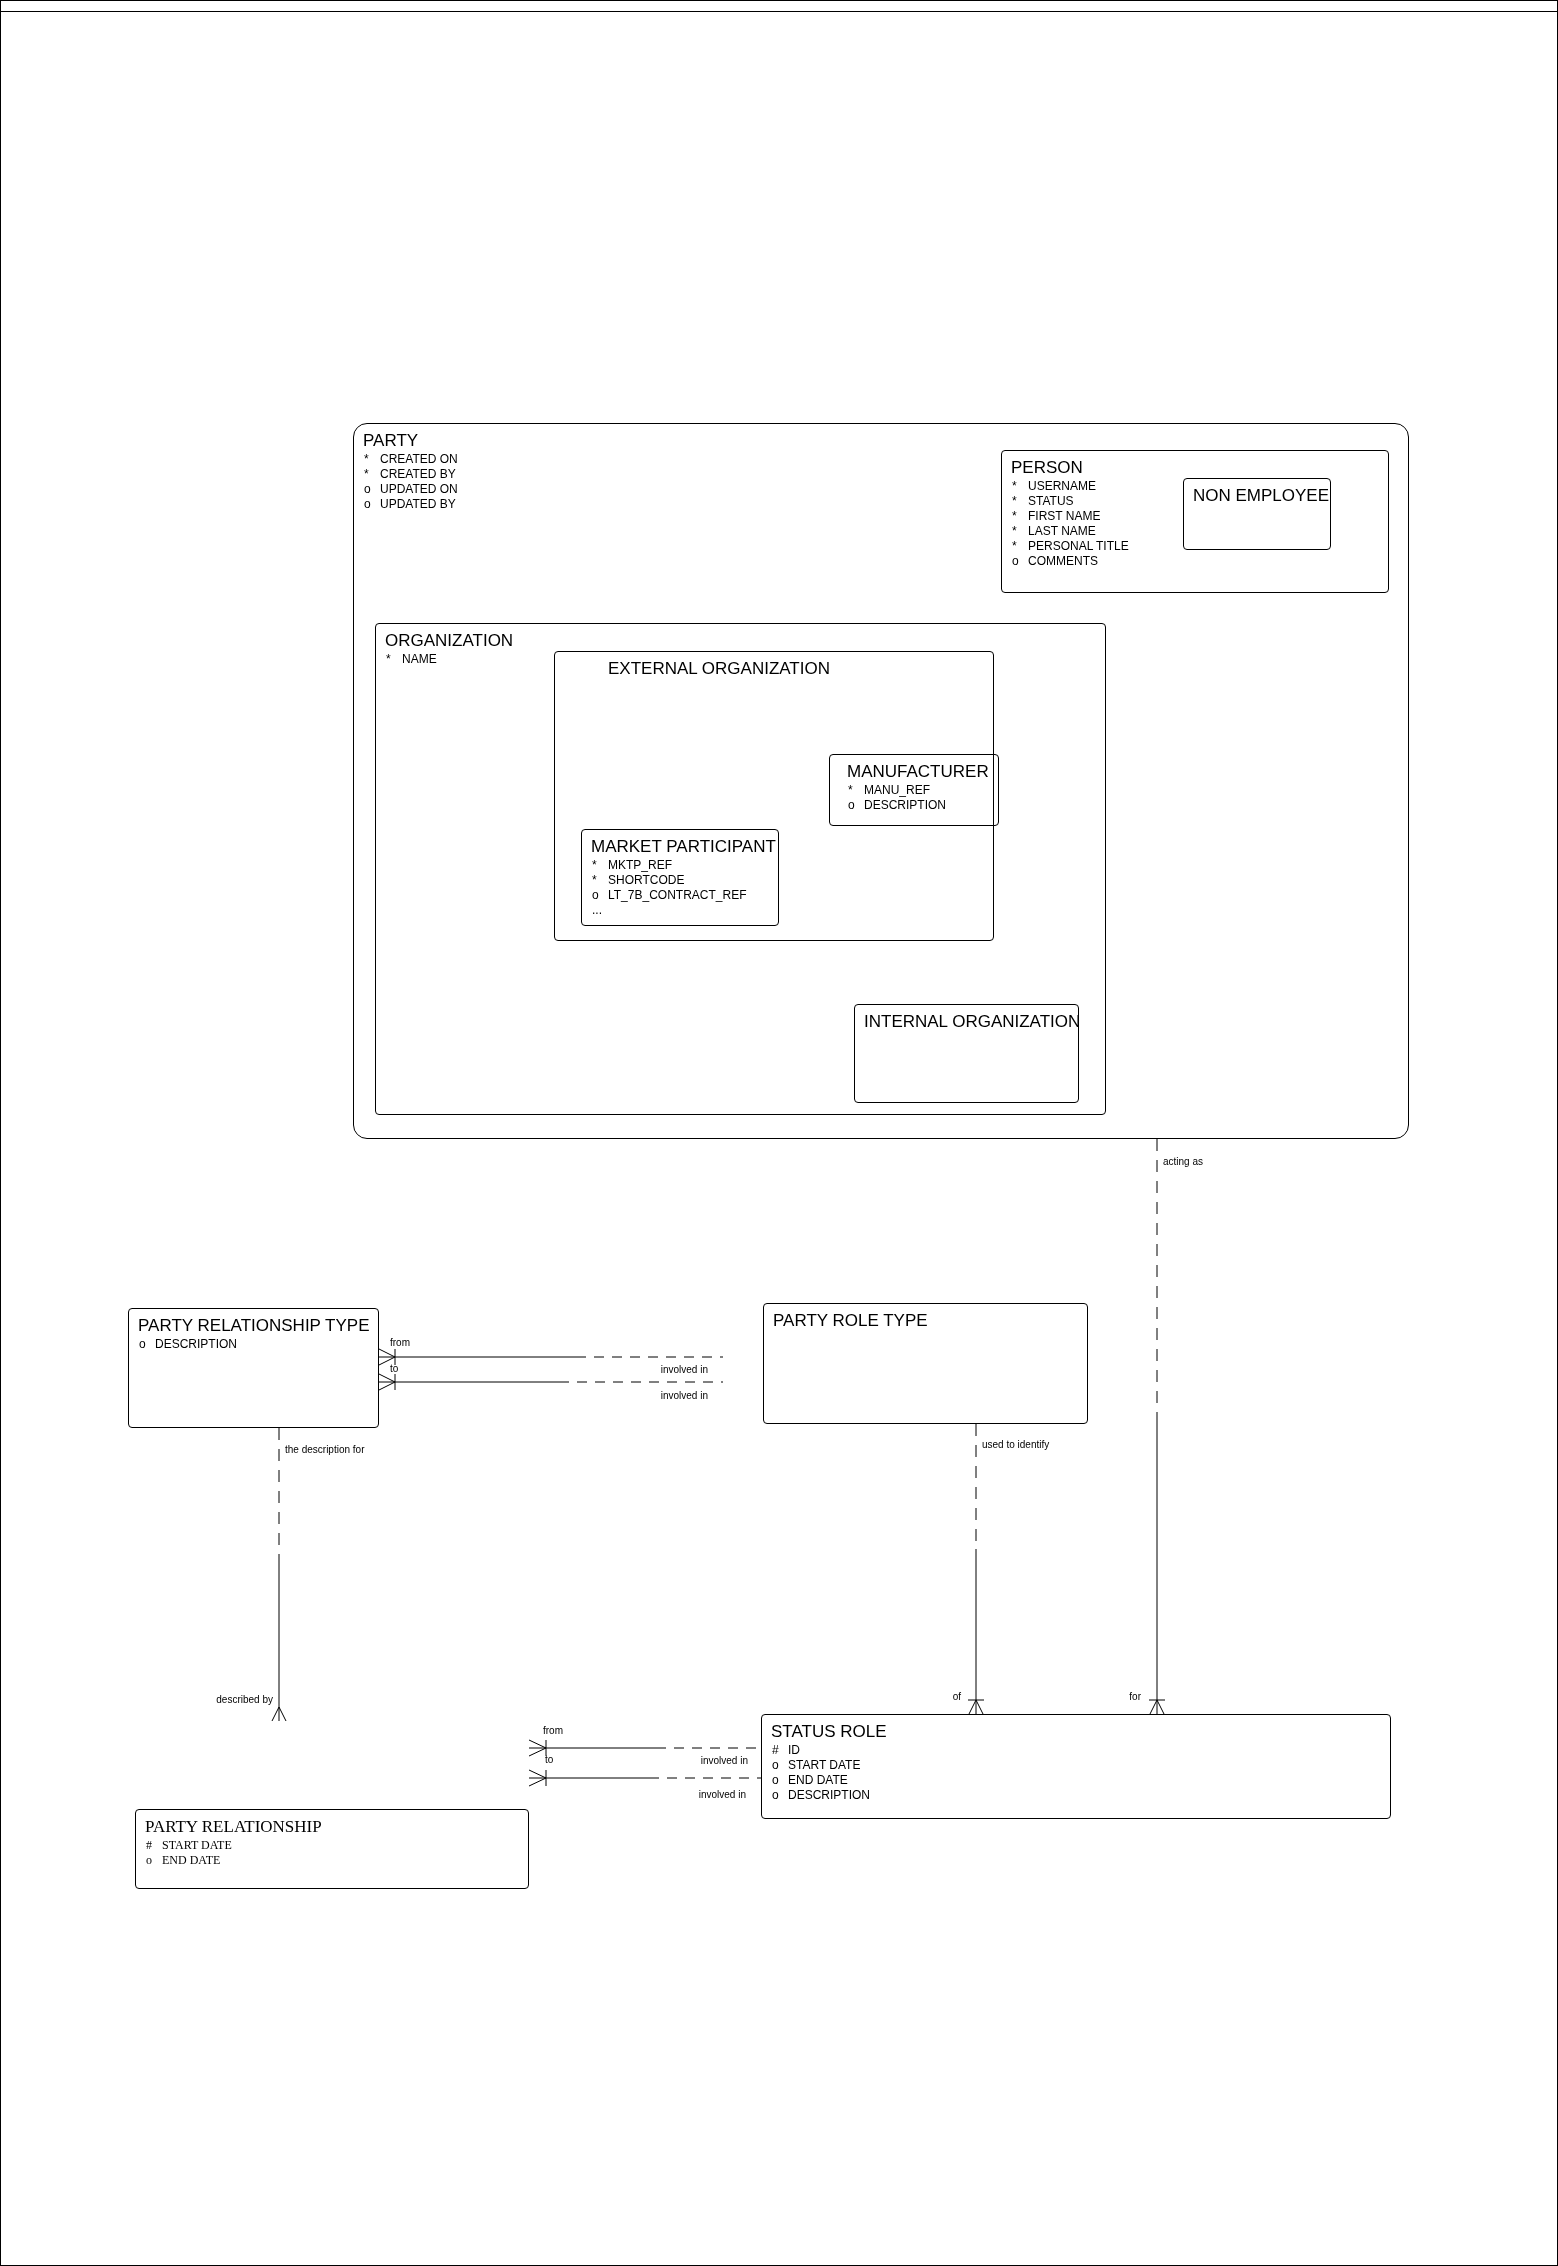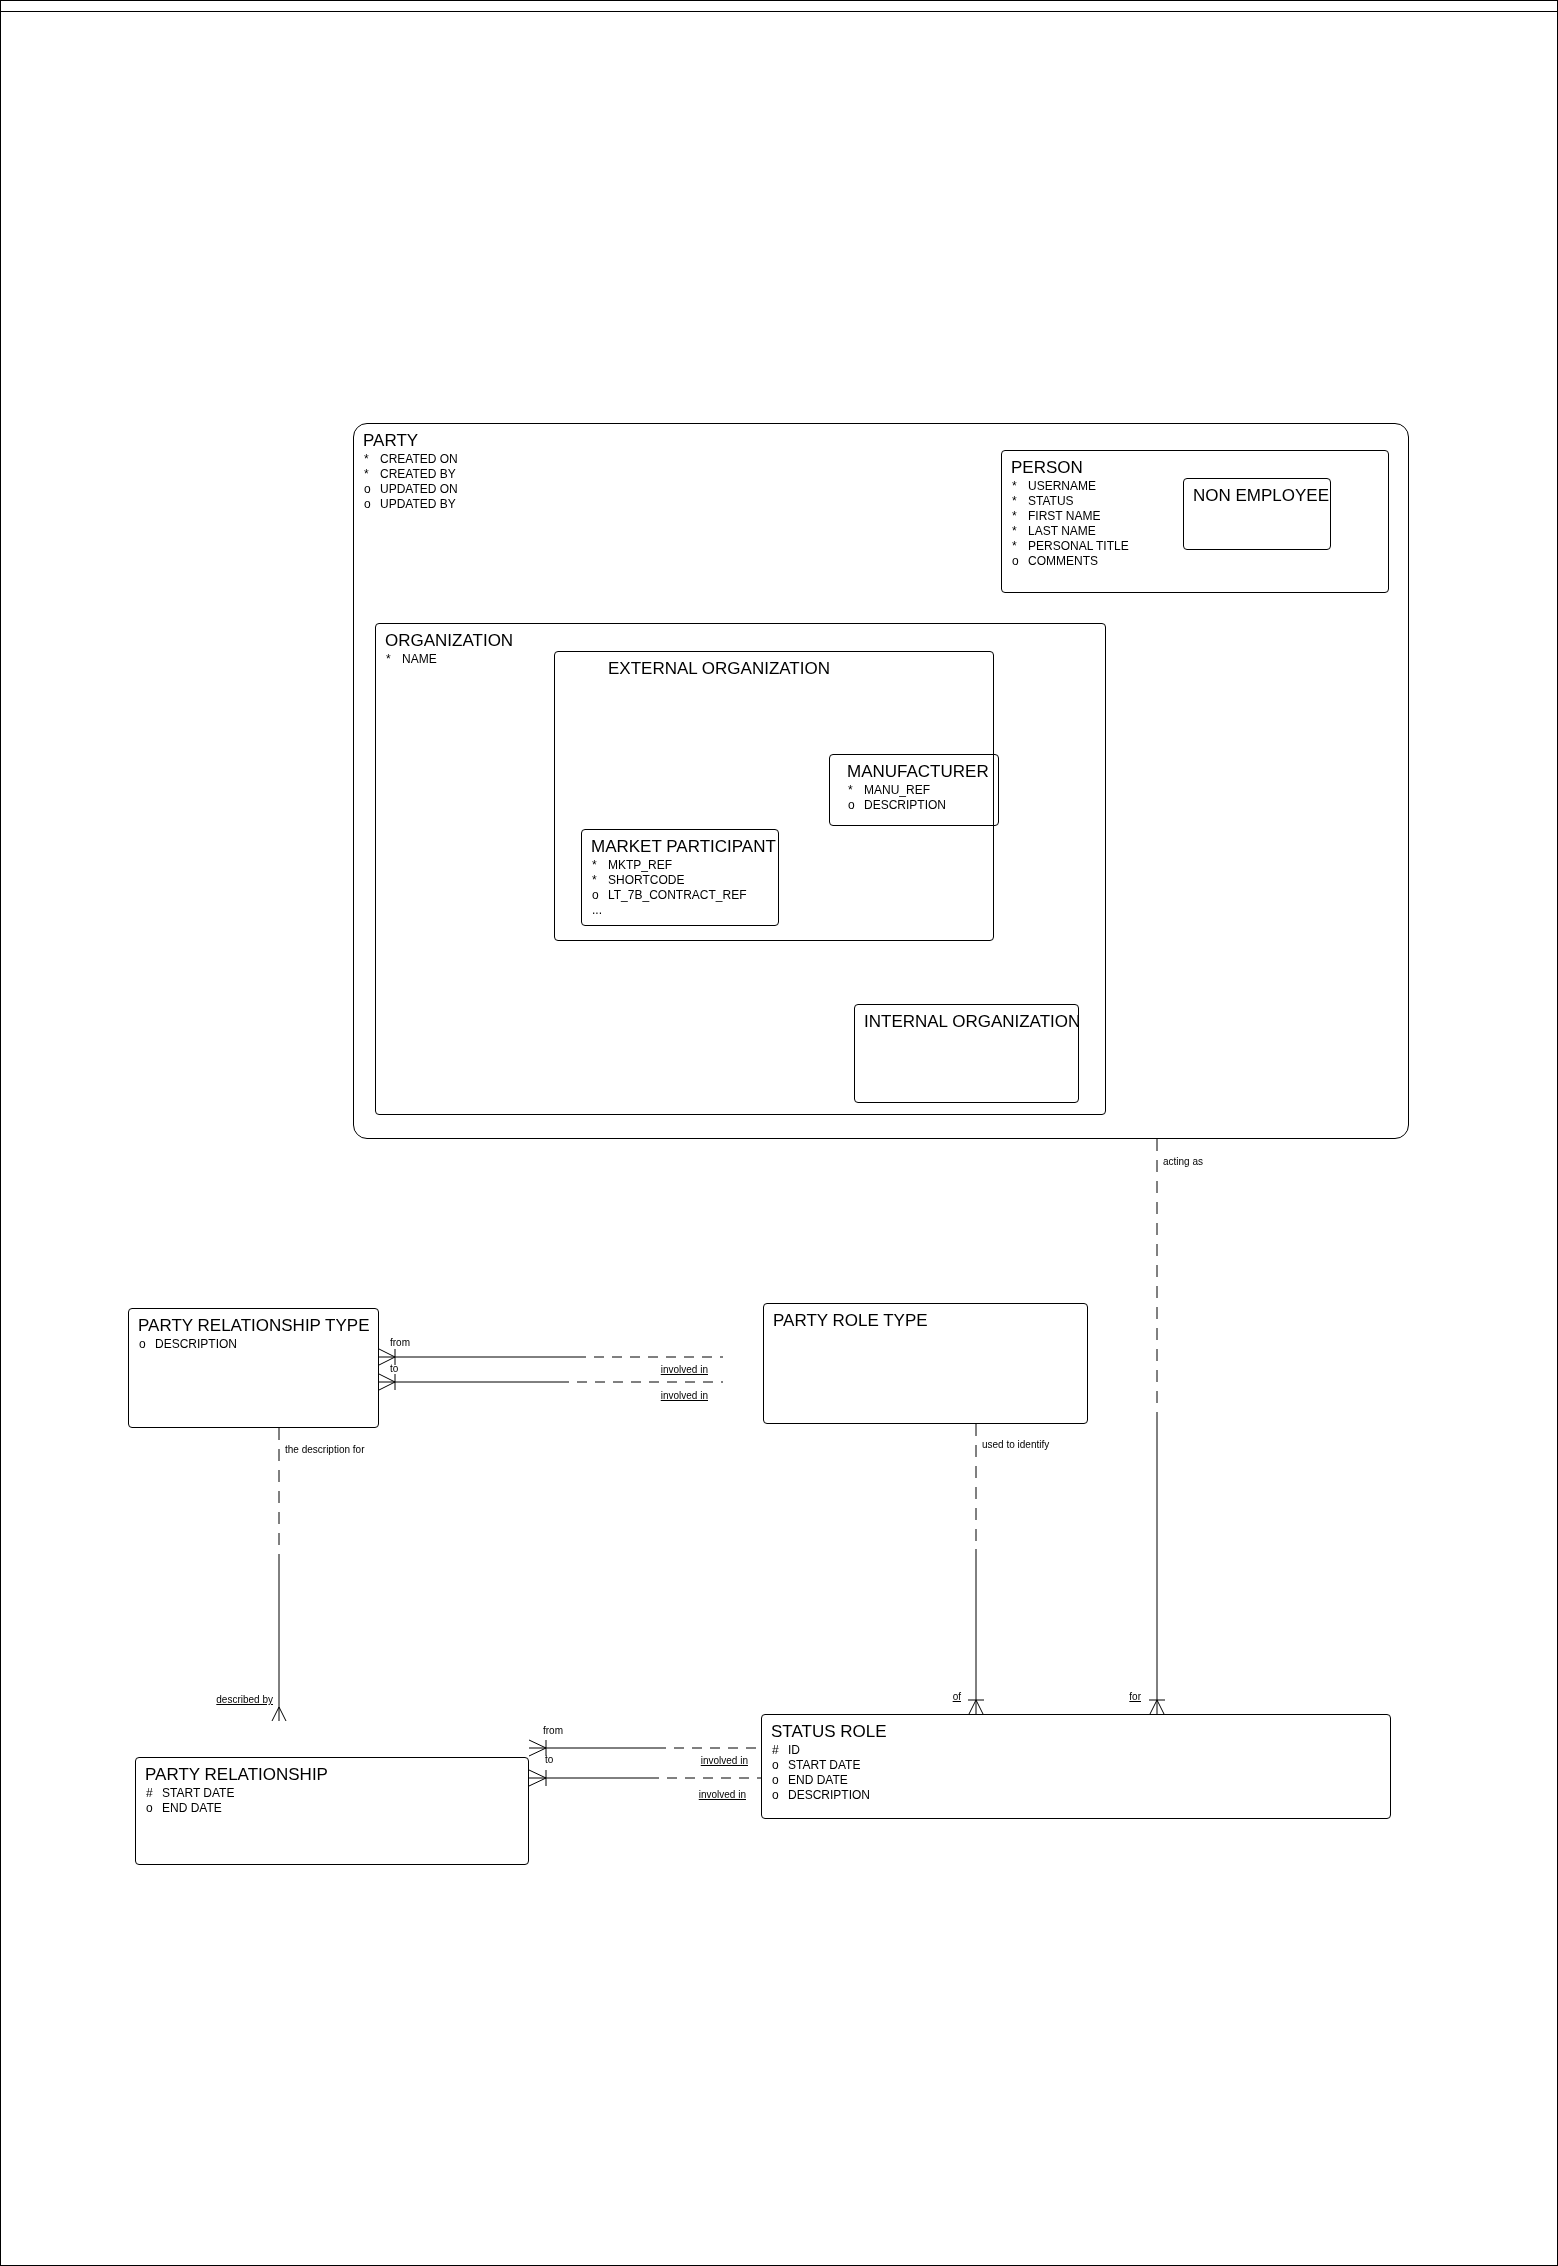--- a/index.html
+++ b/index.html
@@ -38,34 +38,34 @@
     line-height:15px;
     white-space:nowrap;
   }
   .attr .m{width:16px;flex:none;}
   .rlabel{
     position:absolute;
     font-size:10px;
     line-height:16px;
     white-space:nowrap;
   }
-  .r{text-align:right;text-decoration:underline;}
+  .r{text-align:right;}
 
   
   .e-party   {left:352px; top:422px;  width:1056px; height:716px; border-radius:14px;}
   .e-person  {left:1000px;top:449px;  width:388px;  height:143px;}
   .e-nonemp  {left:1182px;top:477px;  width:148px;  height:72px;}
   .e-org     {left:374px; top:622px;  width:731px;  height:492px;}
   .e-extorg  {left:553px; top:650px;  width:440px;  height:290px;padding-left:44px;}
   .e-manu    {left:828px; top:753px;  width:170px;  height:72px;padding-left:8px;}
   .e-mktp    {left:580px; top:828px;  width:198px;  height:97px;}
   .e-intorg  {left:853px; top:1003px; width:225px;  height:99px;}
   .e-prt     {left:127px; top:1307px; width:251px;  height:120px;}
   .e-proletype{left:722px;top:1302px; width:325px;  height:121px;margin-left:40px;}
-  .e-prel    {left:134px; top:1756px; width:394px;  height:108px;}
+  .e-prel    {left:134px; top:1808px; width:394px;  height:80px;font-family:Liberation Serif, serif;}
   .e-prole   {left:760px; top:1713px; width:630px;  height:105px;}
 
   
   .l-acting-as {left:1162px;top:1153px;}
   .l-used-to-identify {left:981px;top:1436px;}
   .l-the-description-for {left:284px;top:1441px;}
   .l-described-by {left:160px;top:1691px;width:112px;}
   .l-of {left:900px;top:1688px;width:60px;}
   .l-for {left:1118px;top:1688px;width:22px;}
   .l-a-from {left:389px;top:1334px;}

